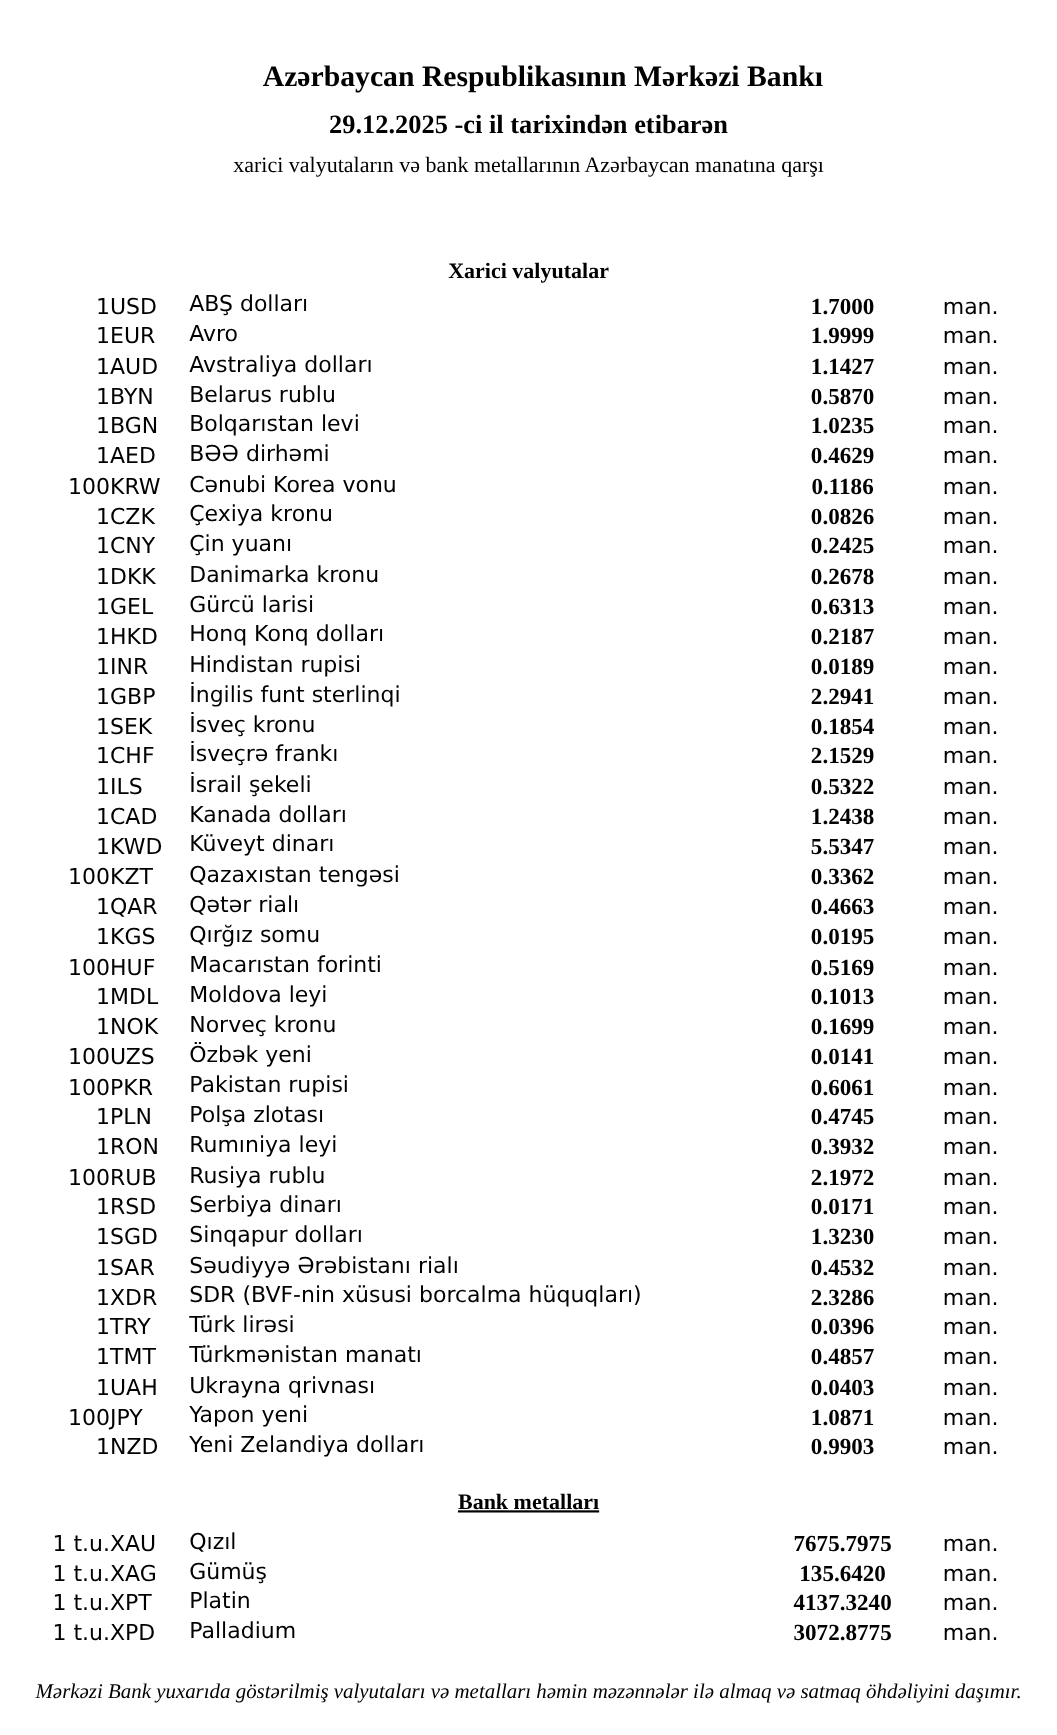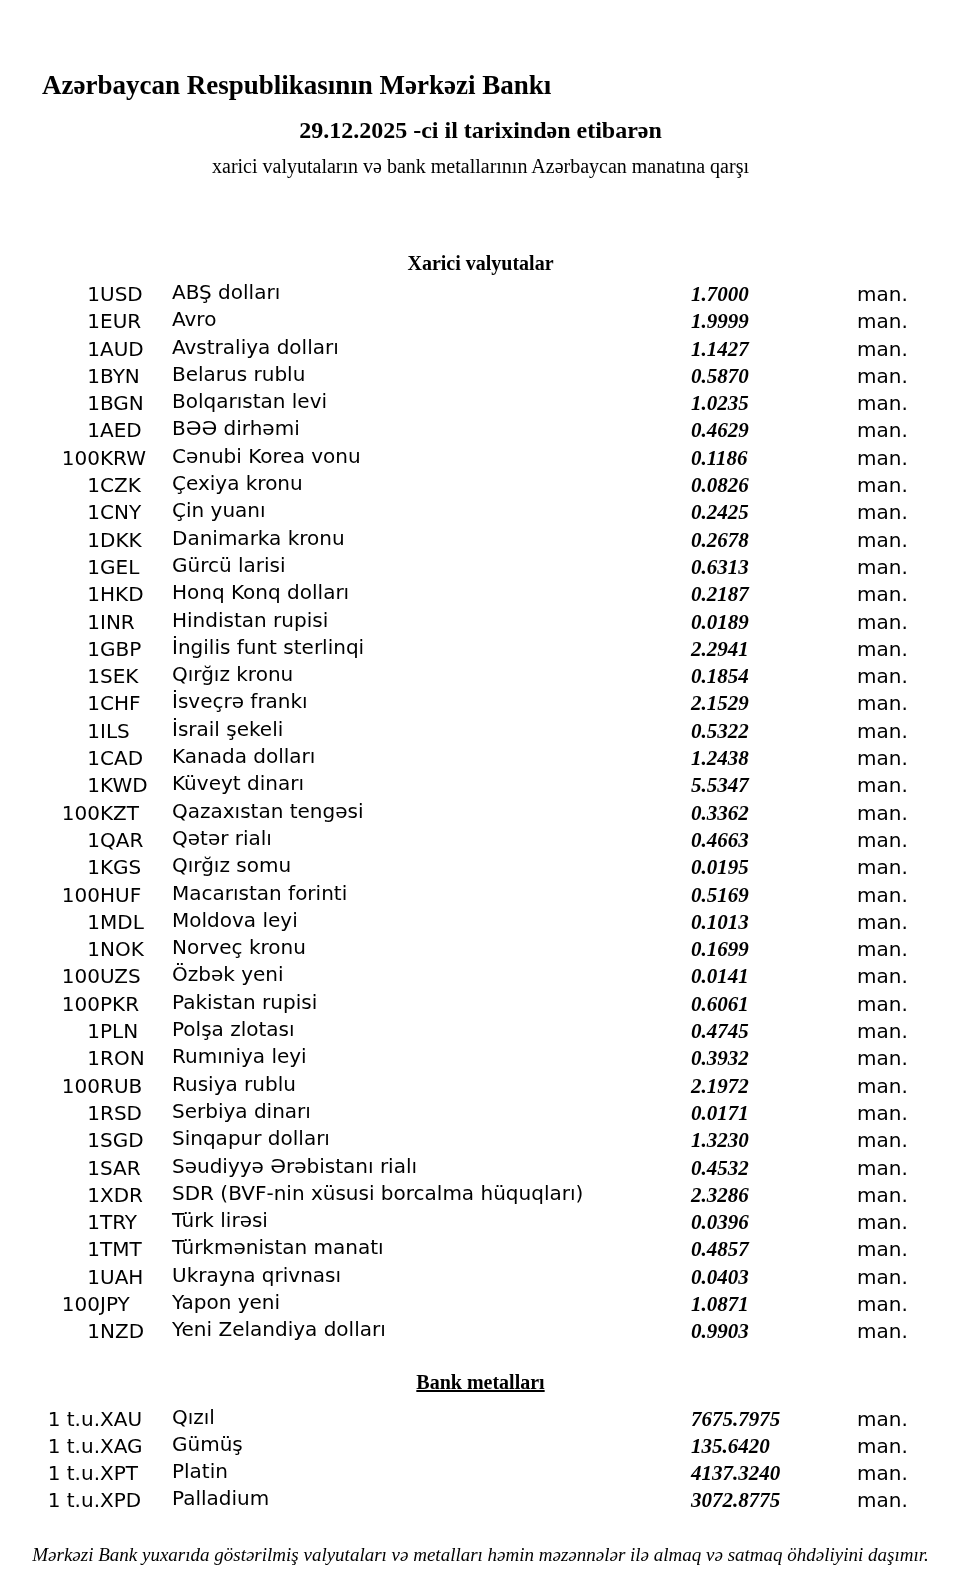--- a/index.html
+++ b/index.html
@@ -10,23 +10,23 @@
   }
   .page {
     position: relative;
     width: 961px;
     height: 1577px;
     background: #ffffff;
     overflow: hidden;
     font-family: "DejaVu Sans", sans-serif;
   }
   .page-title {
-    margin: 16px;
+    margin: 0;
     padding-top: 52px;
-    text-align: left;
+    text-align: center;
     font-family: "Liberation Serif", serif;
     font-weight: bold;
     font-size: 27px;
     line-height: 34px;
     padding-left: 26px;
   }
   .date-line {
     margin-top: 16px;
     text-align: center;
     font-family: "Liberation Serif", serif;
@@ -69,23 +69,22 @@
   }
   .cell {
     font-size: 20px;
     line-height: 27.3px;
     white-space: nowrap;
   }
   .cell.qty    { text-align: right; }
   .cell.code   { text-align: left; }
   .cell.name   { text-align: left; padding-left: 8px; position: relative; top: -2px; }
   .cell.rate   {
-    text-align: left;
-    font-family: "Liberation Serif", serif;
-    font-style: italic;
+    text-align: center;
+    font-family: "Liberation Serif", serif;
     font-weight: bold;
     font-size: 21px;
   }
   .cell.unit   { text-align: center; padding-left: 16px; }
   .footer-note {
     margin-top: 28px;
     text-align: center;
     font-family: "Liberation Serif", serif;
     font-style: italic;
     font-size: 19px;
@@ -214,21 +213,21 @@
     <span class="cell qty">1</span>
     <span class="cell code">GBP</span>
     <span class="cell name">İngilis funt sterlinqi</span>
     <span class="cell rate">2.2941</span>
     <span class="cell unit">man.</span>
   </div>
 
   <div class="rate-row">
     <span class="cell qty">1</span>
     <span class="cell code">SEK</span>
-    <span class="cell name">Qırğız kronu</span>
+    <span class="cell name">İsveç kronu</span>
     <span class="cell rate">0.1854</span>
     <span class="cell unit">man.</span>
   </div>
 
   <div class="rate-row">
     <span class="cell qty">1</span>
     <span class="cell code">CHF</span>
     <span class="cell name">İsveçrə frankı</span>
     <span class="cell rate">2.1529</span>
     <span class="cell unit">man.</span>

